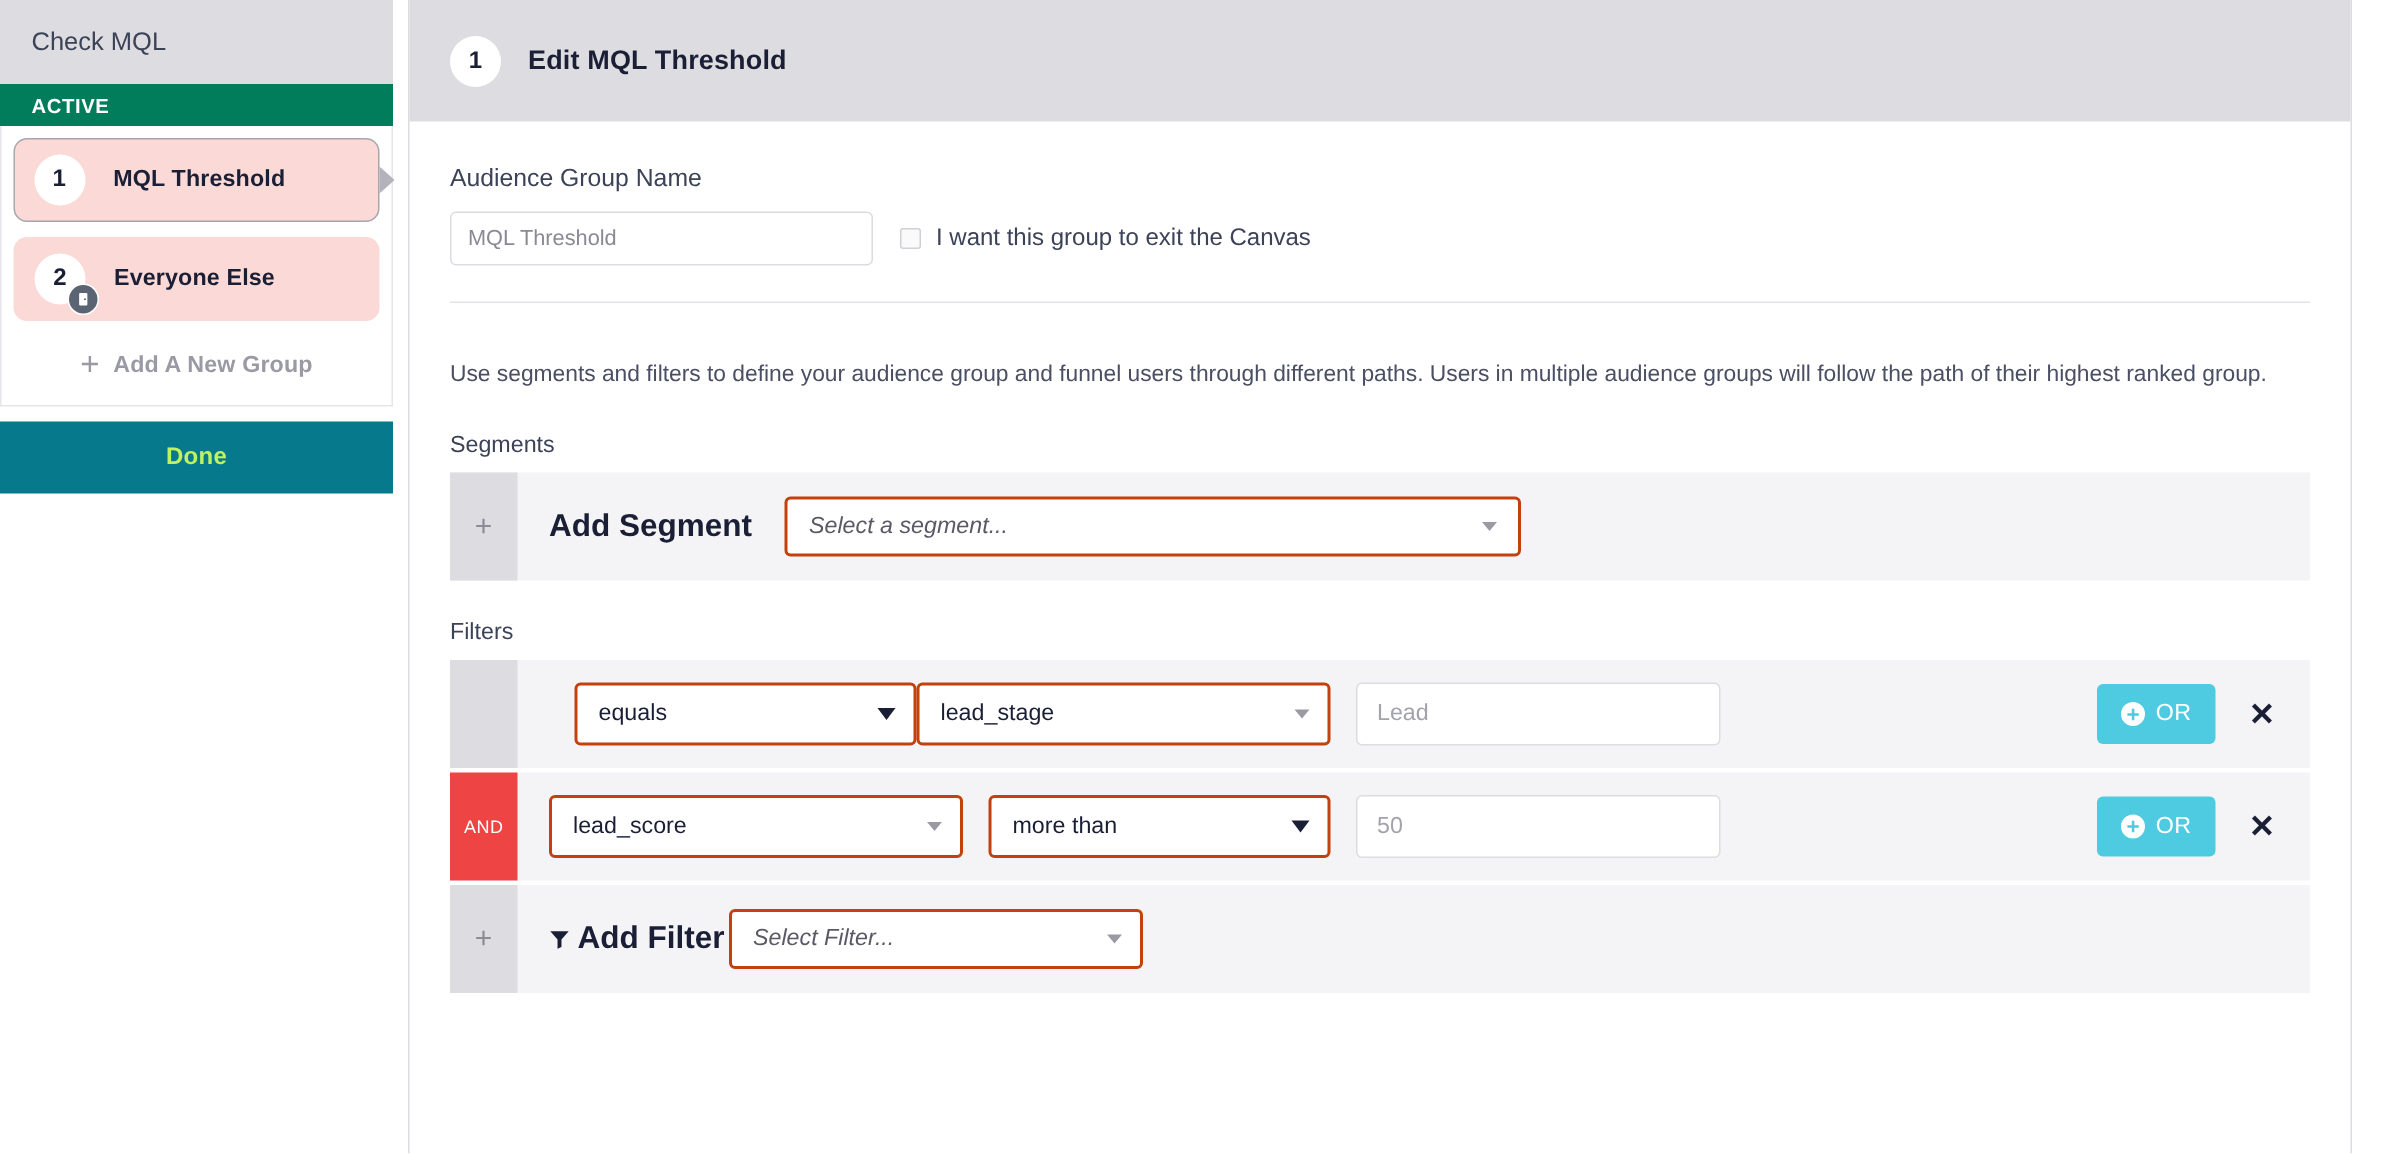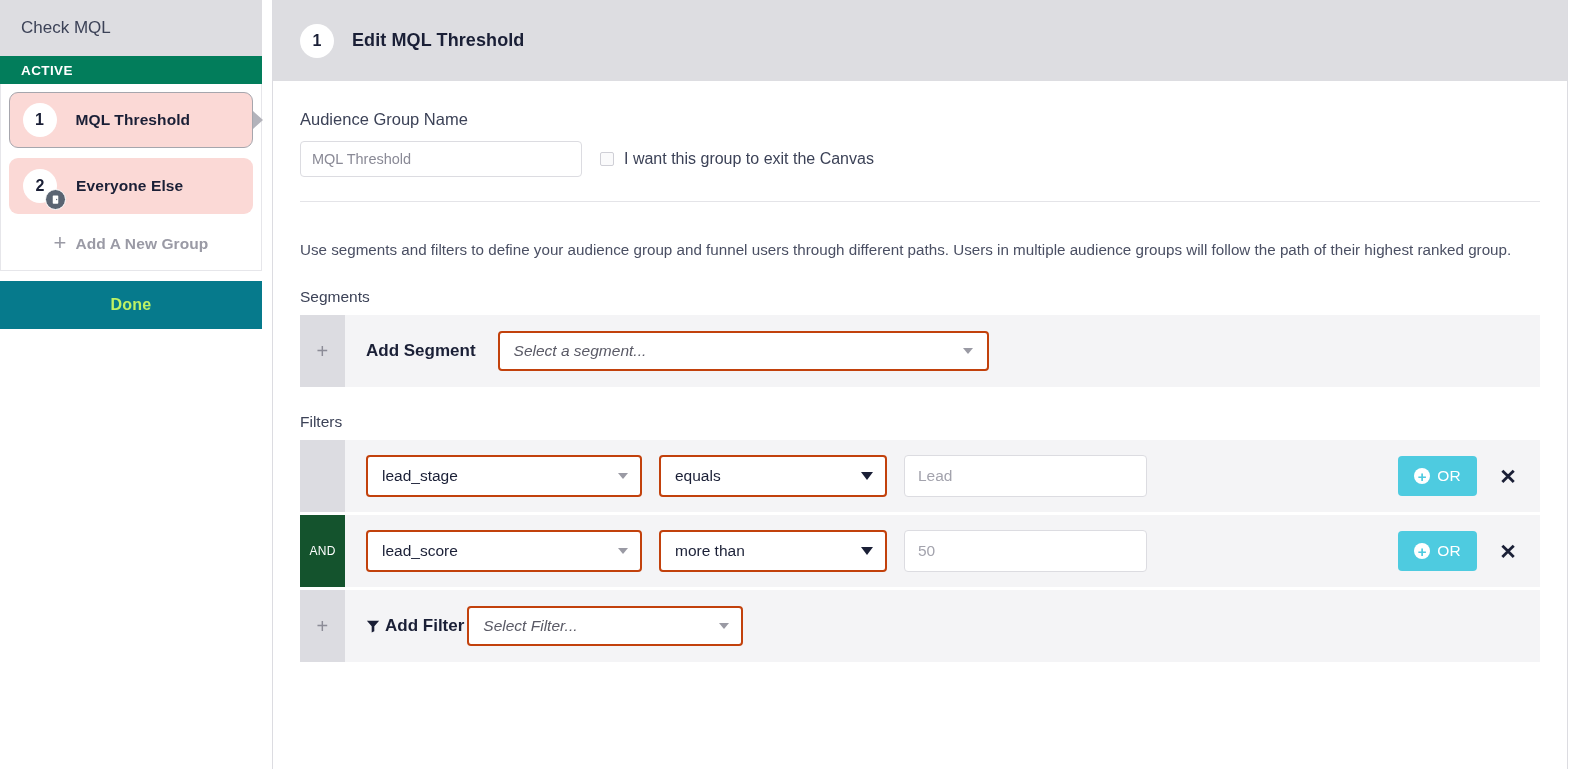--- a/index.html
+++ b/index.html
@@ -290,32 +290,32 @@
     color: #ffffff;
     letter-spacing: .3px;
   }
   .row-gutter.plus-gutter {
     background: #dcdce1;
     color: #8c8c97;
     font-size: 20px;
     font-weight: 400;
   }
   .row-gutter.light { background: #dcdce1; }
-  .row-gutter.and   { background: #14532d; }
+  .row-gutter.and   { background: #ef4444; }
 
   .row-content {
     flex: 1;
     display: flex;
     align-items: center;
     padding-left: 21px;
     padding-right: 16px;
     box-sizing: border-box;
   }
   .row-action-label {
-    font-size: 17px;
+    font-size: 21px;
     font-weight: 700;
     color: #1a1f36;
     white-space: nowrap;
     display: flex;
     align-items: center;
   }
   .funnel-icon { margin-right: 5px; display: inline-flex; }
 
   .select-box {
     position: relative;
@@ -504,27 +504,27 @@
         </div>
       </div>
     </div>
 
     <div class="subsection">
       <div class="subsection-title">Filters</div>
 
       <div class="builder-row">
         <div class="row-gutter light"></div>
         <div class="row-content">
+          <div class="select-box filter-op">
+            <span>equals</span>
+            <span class="caret dark"></span>
+          </div>
           <div class="select-box filter-select">
             <span>lead_stage</span>
             <span class="caret"></span>
-          </div>
-          <div class="select-box filter-op">
-            <span>equals</span>
-            <span class="caret dark"></span>
           </div>
           <input class="filter-value" type="text" placeholder="Lead" style="">
           <div class="row-right">
             <button class="or-btn">
               <span class="plus-circle">+</span>
               <span>OR</span>
             </button>
             <div class="x-btn">
               <span>✕</span>
             </div>

